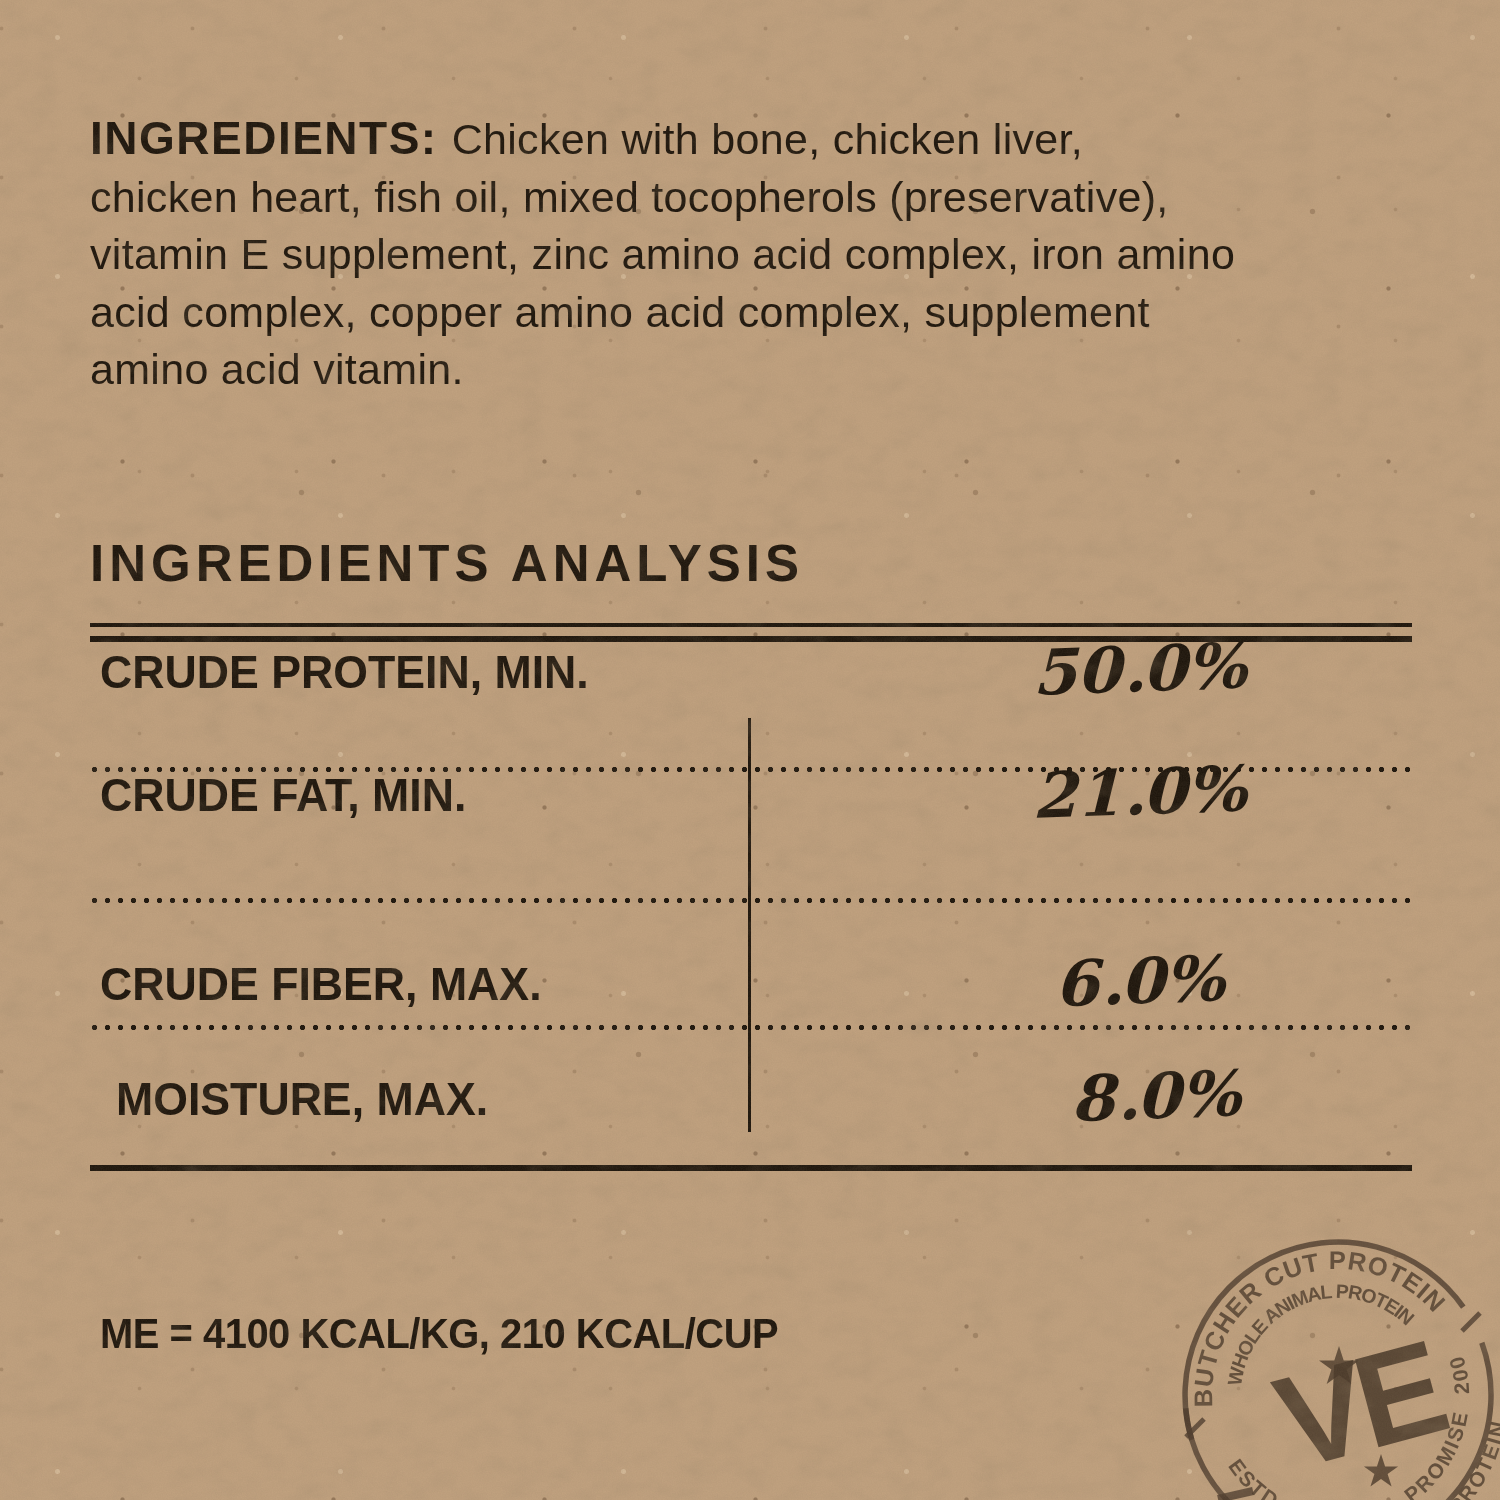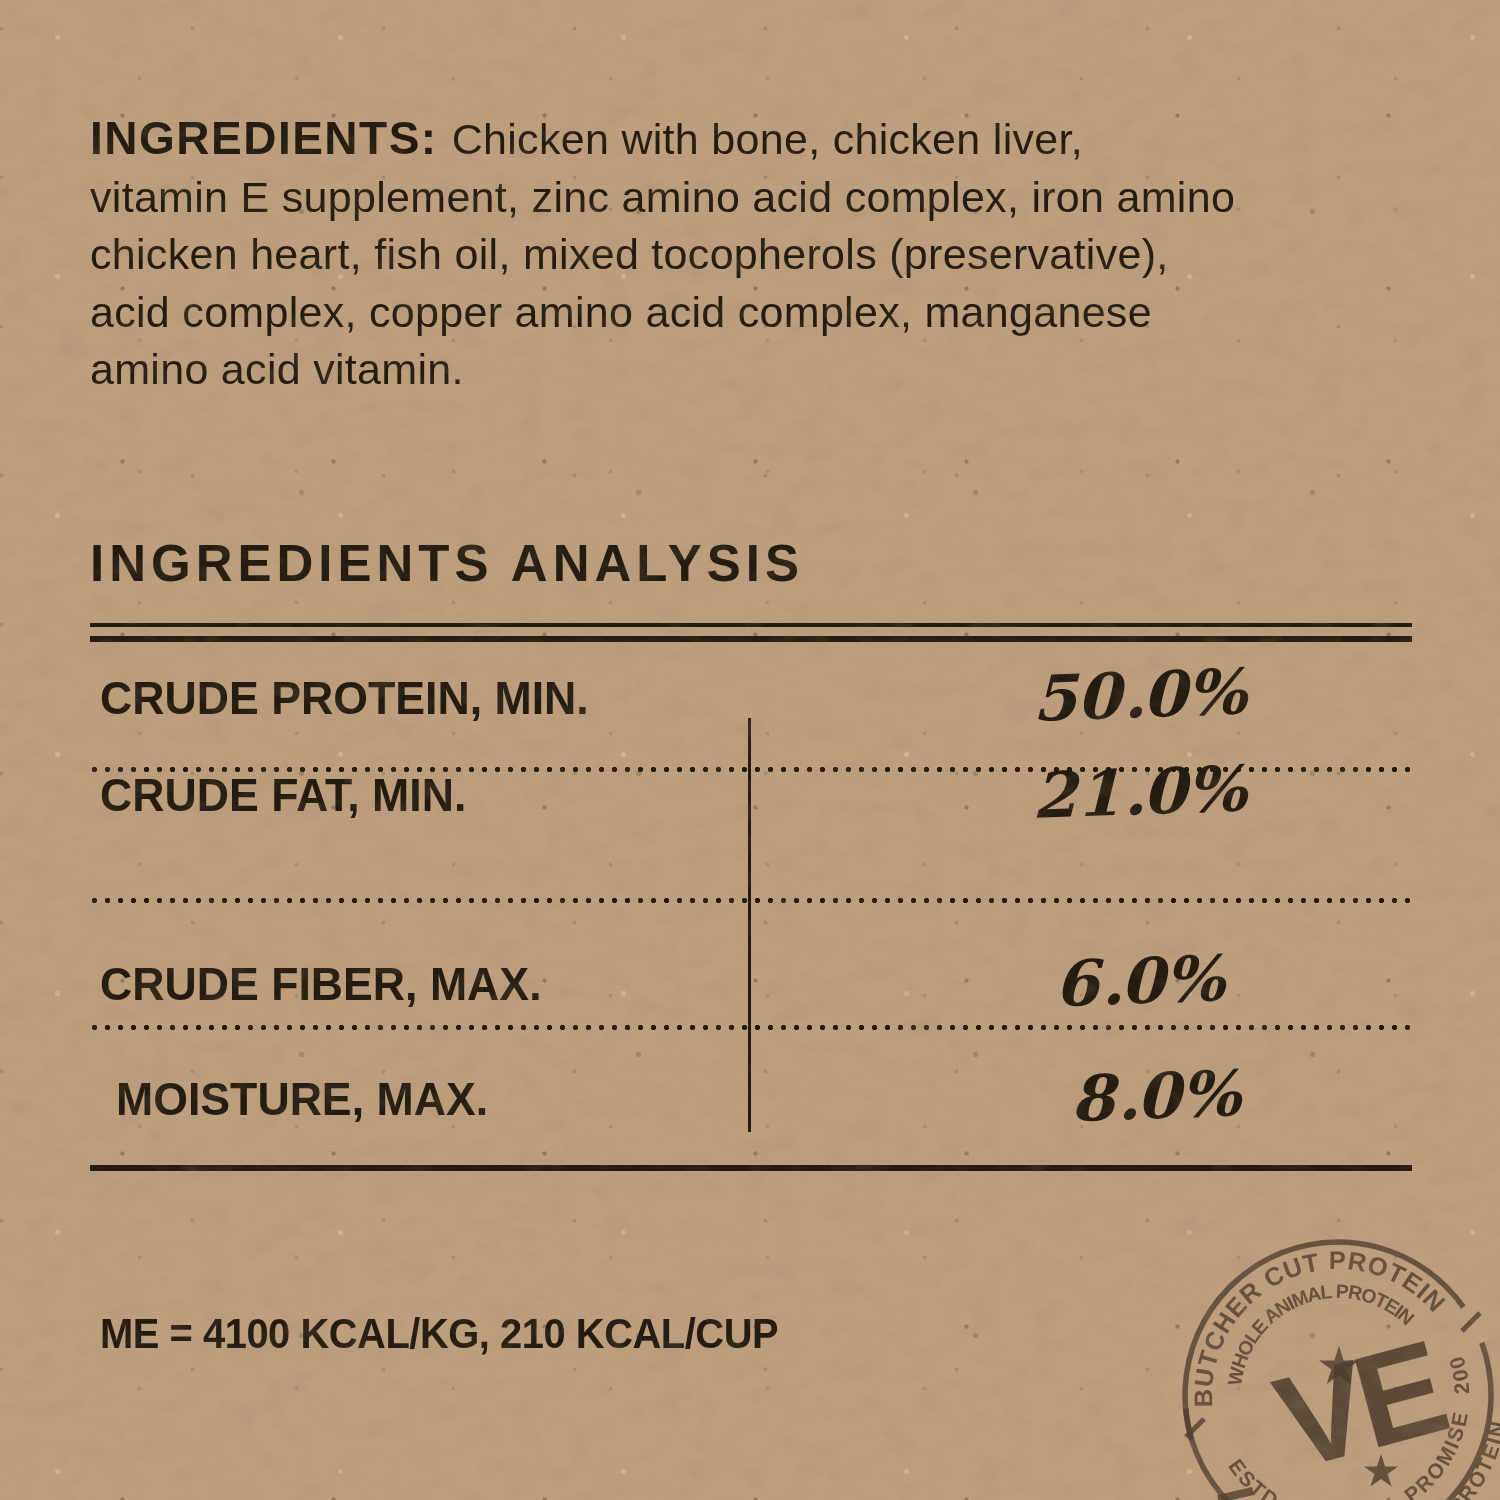--- a/index.html
+++ b/index.html
@@ -40,21 +40,21 @@
   .dots-2{top:897px;}
   .dots-3{top:1024px;}
   .vdivider{position:absolute;left:748px;top:718px;width:3px;height:414px;background:#1e160d;}
 
   .ga-row{position:absolute;left:100px;right:88px;height:70px;}
   .ga-row .label{position:absolute;left:0;top:0;font-size:47px;line-height:1;font-weight:700;
     letter-spacing:0;white-space:nowrap;transform:scaleX(.95);transform-origin:left top;}
   .ga-row .value{position:absolute;left:790px;top:-10px;width:510px;text-align:center;
     font-family:"DejaVu Serif", serif;font-style:italic;font-weight:600;font-size:63px;
     line-height:1;transform:skewX(-5deg) rotate(-2deg);}
-  .row-1{top:674px;text-decoration:underline;}
+  .row-1{top:648px;text-decoration:underline;}
   .row-2{top:771px;}
   .row-3{top:960px;}
   .row-4{top:1075px;margin-left:16px;}
 
   
   .cal-title{position:absolute;left:100px;top:1225px;font-size:56px;line-height:1;
     font-weight:700;letter-spacing:1px;white-space:nowrap;}
   .cal-detail{position:absolute;left:100px;top:1313px;font-size:42px;line-height:1;
     font-weight:700;letter-spacing:-.5px;white-space:nowrap;
     transform:scaleX(.95);transform-origin:left top;}
@@ -69,23 +69,23 @@
 </style>
 </head>
 <body>
 
 <div class="page">
 
   <div class="ingredients">
     <div class="ing-line">
       <span class="ing-head">INGREDIENTS:</span><span>Chicken with bone, chicken liver,</span>
     </div>
+    <div class="ing-line">chicken heart, fish oil, mixed tocopherols (preservative),</div>
     <div class="ing-line">vitamin E supplement, zinc amino acid complex, iron amino</div>
-    <div class="ing-line">chicken heart, fish oil, mixed tocopherols (preservative),</div>
-    <div class="ing-line">acid complex, copper amino acid complex, manganese</div>
+    <div class="ing-line">acid complex, copper amino acid complex, supplement</div>
     <div class="ing-line">amino acid vitamin.</div>
   </div>
 
   <div class="ga-title">INGREDIENTS ANALYSIS</div>
   <div class="rule rule-a"></div>
   <div class="rule rule-b"></div>
 
   <div class="ga-row row-1">
     <span class="label">CRUDE PROTEIN, MIN.</span>
     <span class="value">50.0%</span>

